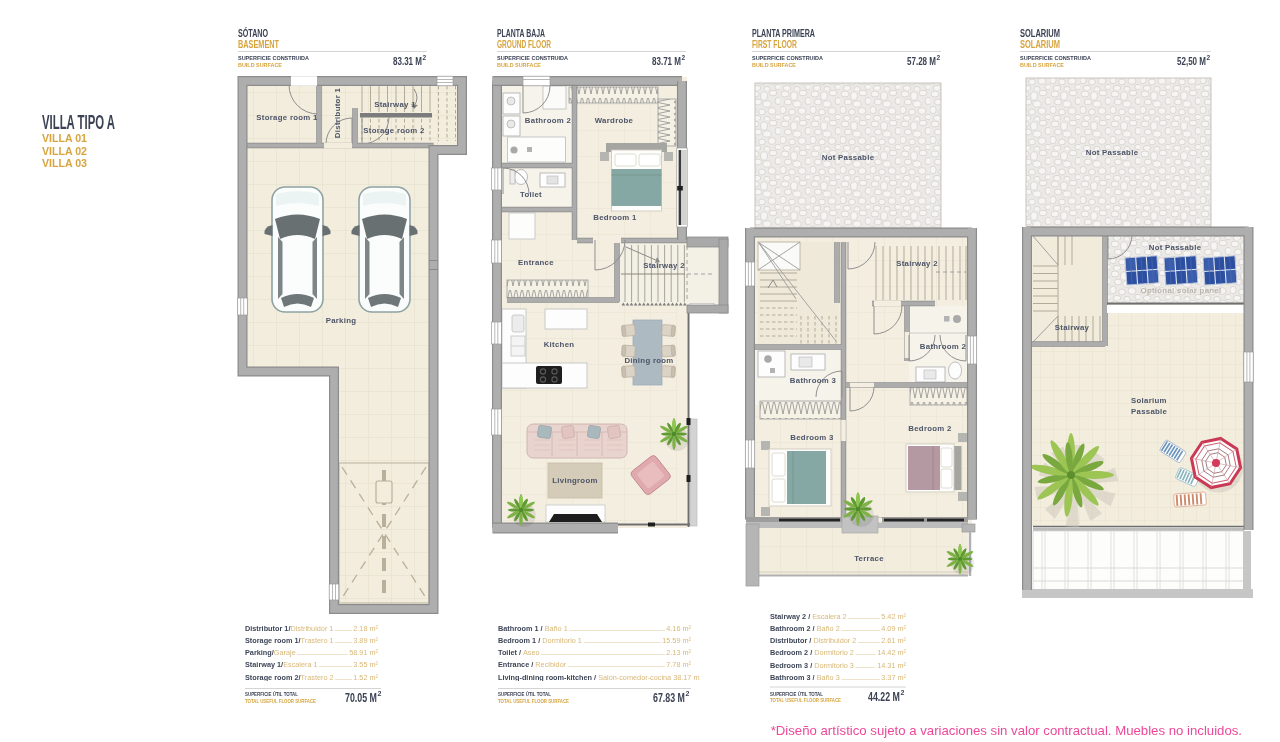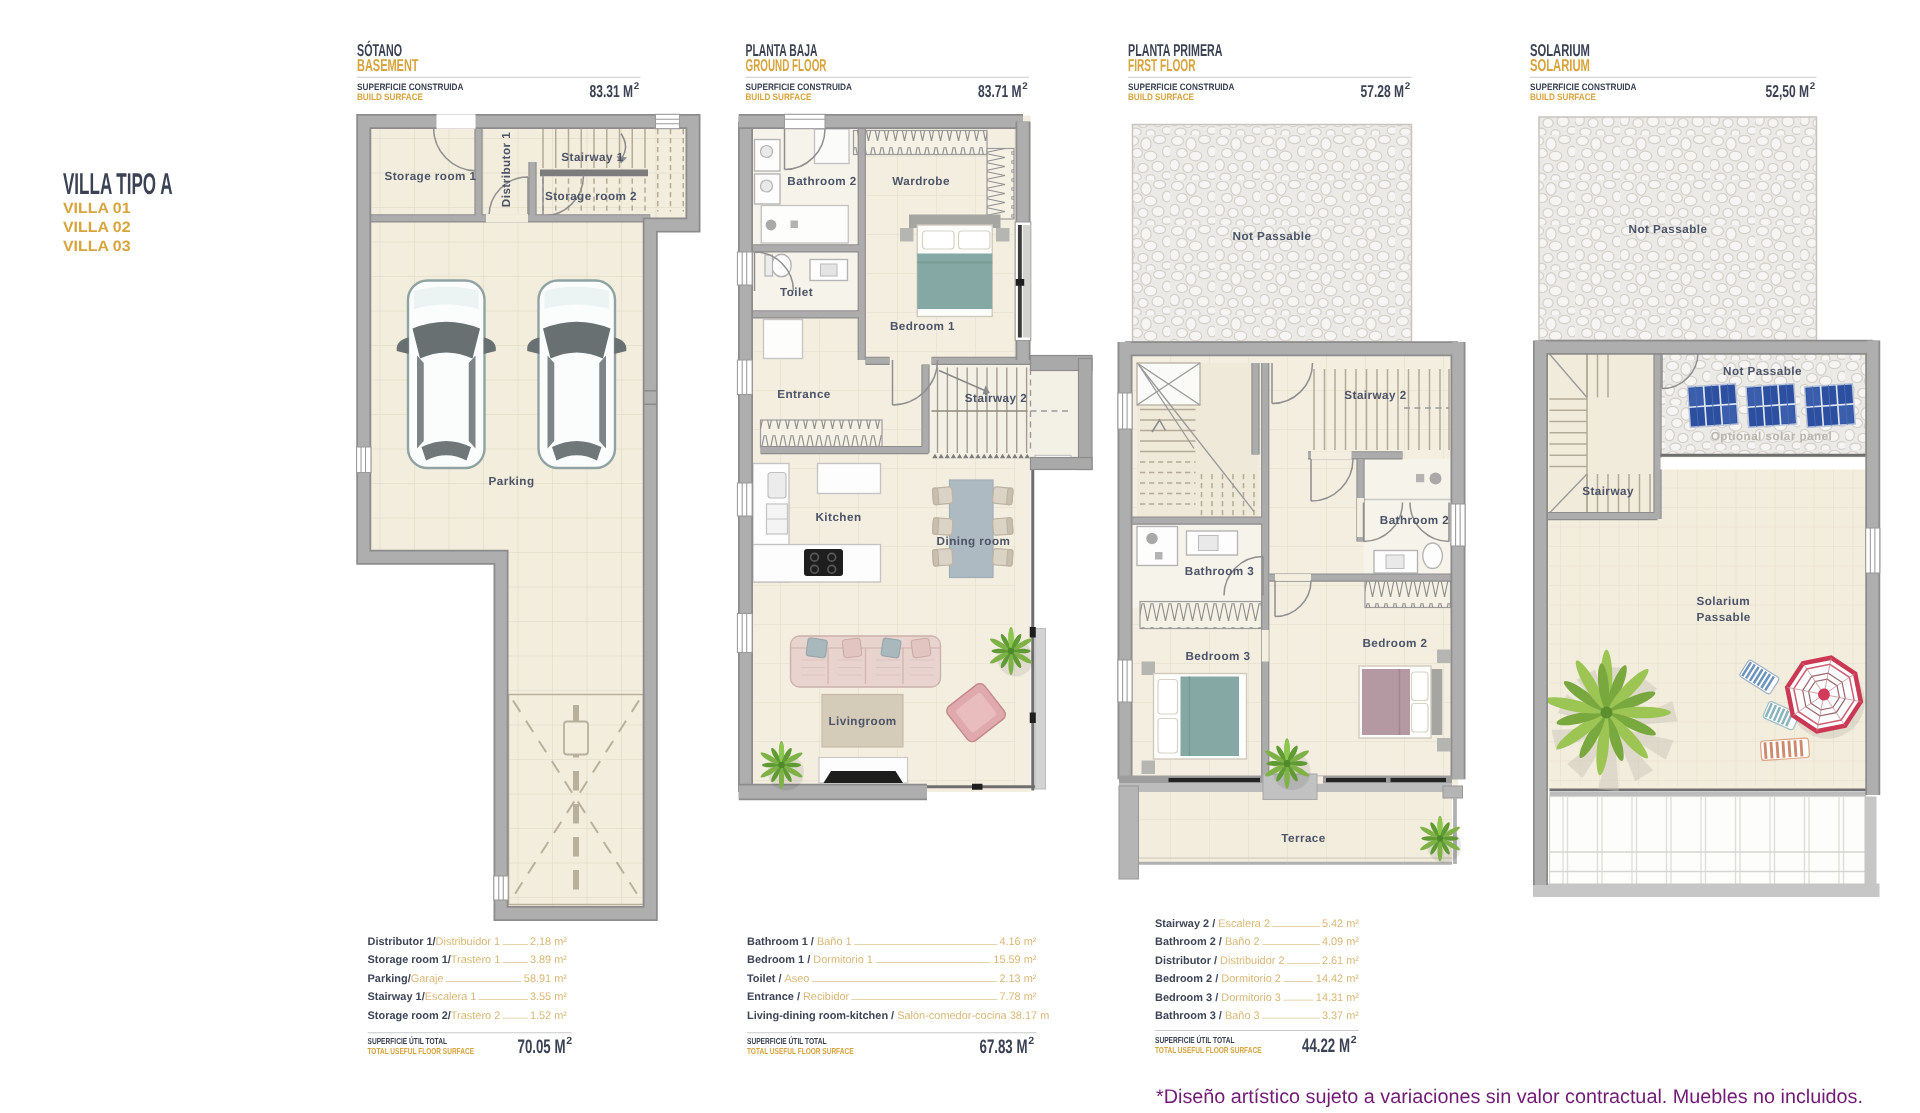--- a/index.html
+++ b/index.html
@@ -1,21 +1,21 @@
 <!DOCTYPE html>
 <html><head><meta charset="utf-8">
 <style>
 html,body{margin:0;padding:0;background:#fff;width:1280px;height:742px;font-family:"Liberation Sans",sans-serif;position:relative;overflow:hidden}
 .leg{position:absolute;transform:scale(0.5);transform-origin:0 0;font-size:14.6px;line-height:24.4px;color:#3d4557}
 .leg .row{display:flex;align-items:baseline;white-space:nowrap}
 .leg b{font-weight:bold;color:#3d4557}
 .leg .es{color:#d9b878}
 .leg .ld{flex:1;border-bottom:1.6px solid #ddc794;margin:0 3px 7px 3px;min-width:6px}
 .leg .vl{color:#d9b878}
-.note{position:absolute;color:#701a75;font-size:13.2px}
+.note{position:absolute;color:#ec4899;font-size:13.2px}
 </style></head>
 <body>
 <svg width="1280" height="742" viewBox="0 0 1280 742" style="position:absolute;left:0;top:0">
 <defs>
 <pattern id="t23" width="23" height="23" patternUnits="userSpaceOnUse">
         <path d="M23 0H0V23" fill="none" stroke="#e4ddc9" stroke-width="1"></path>
       </pattern>
 <pattern id="t26" width="26" height="26" patternUnits="userSpaceOnUse">
         <path d="M26 0H0V26" fill="none" stroke="#e8e1cf" stroke-width="1"></path>
       </pattern>

